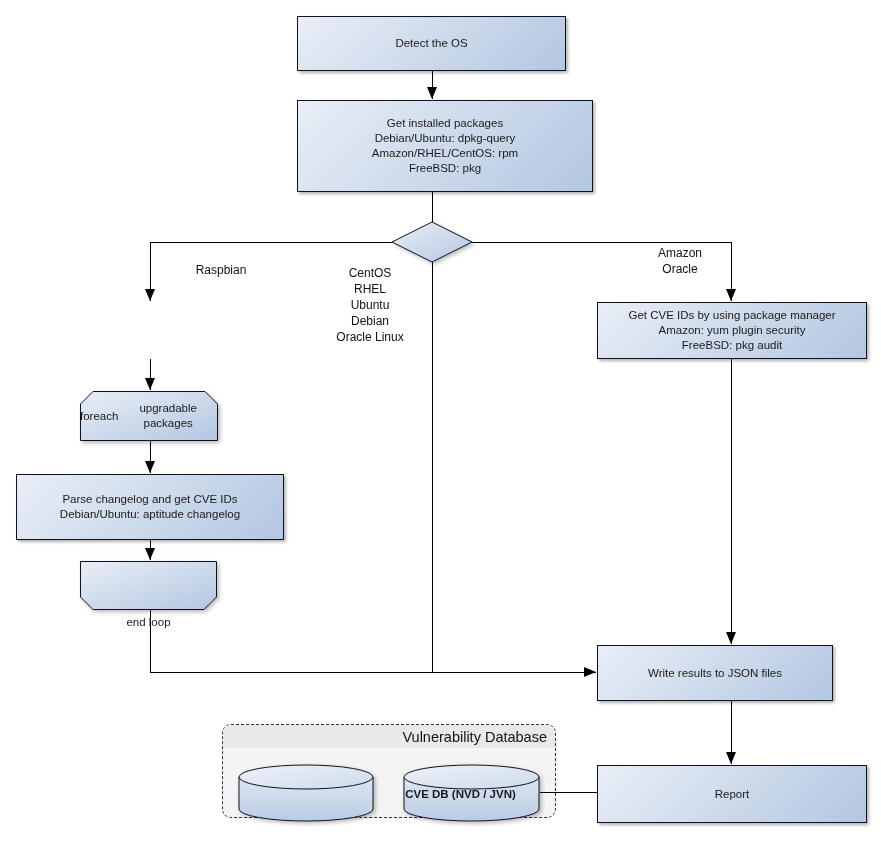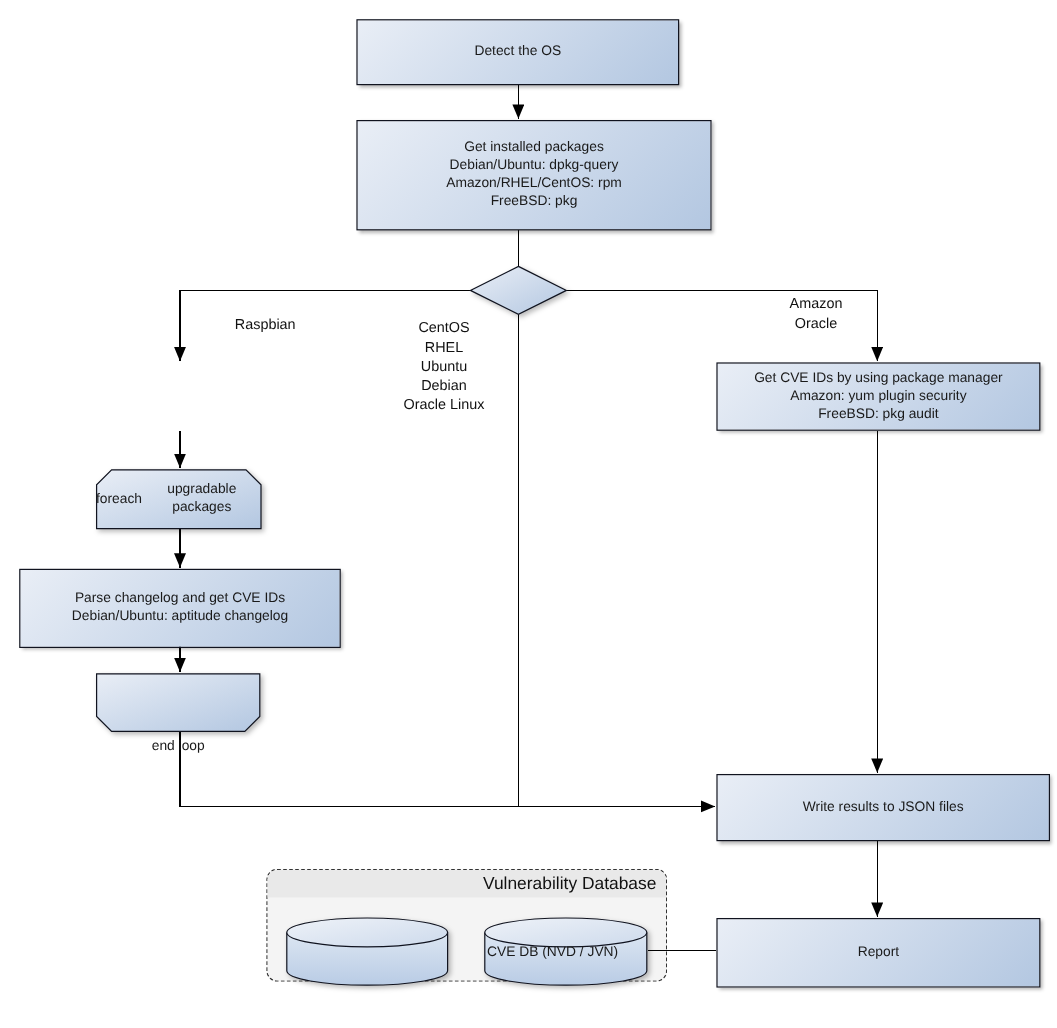--- a/index.html
+++ b/index.html
@@ -149,21 +149,21 @@
     <div>Parse changelog and get  CVE IDs</div>
     <div>Debian/Ubuntu: aptitude changelog</div>
   </div>
 
   <div class="node" style="left:597px; top:302px; width:270px; height:57px;">
     <div>Get CVE IDs by using package manager</div>
     <div>Amazon: yum plugin security</div>
     <div>FreeBSD: pkg audit</div>
   </div>
 
-  <div class="node" style="left:597px; top:645px; width:278px; height:56px;">
+  <div class="node" style="left:597px; top:645px; width:236px; height:56px;">
     <div>Write results to JSON files</div>
   </div>
 
   <div class="node" style="left:597px; top:765px; width:270px; height:58px;">
     <div>Report</div>
   </div>
 
   <svg class="shape-svg" style="left:388px; top:218px;" width="90" height="48">
     <path d="M44,4 L84,24 L44,44 L4,24 Z" fill="url(#gNode)" stroke="var(--node_border)" stroke-width="1"></path>
   </svg>
@@ -185,21 +185,21 @@
 
   <svg class="shape-svg" style="left:238px; top:764px;" width="137" height="60">
     <path d="M1,13 V45 A67,12 0 0 0 135,45 V13" fill="url(#gCylBody)" stroke="var(--node_border)" stroke-width="1"></path>
     <ellipse cx="68" cy="13" rx="67" ry="12" fill="url(#gCylTop)" stroke="var(--node_border)" stroke-width="1"></ellipse>
   </svg>
 
   <svg class="shape-svg" style="left:403px; top:764px;" width="138" height="60">
     <path d="M1,13 V45 A67.5,12 0 0 0 136,45 V13" fill="url(#gCylBody)" stroke="var(--node_border)" stroke-width="1"></path>
     <ellipse cx="68.5" cy="13" rx="67.5" ry="12" fill="url(#gCylTop)" stroke="var(--node_border)" stroke-width="1"></ellipse>
   </svg>
-  <div class="shape-label cyl-label" style="left:403px; top:779px; width:115px; height:30px;">
+  <div class="shape-label cyl-label" style="left:403px; top:779px; width:115px; height:30px;font-weight:bold;">
     <div>CVE DB (NVD / JVN)</div>
   </div>
 
   <div class="edge-label" style="left:171px; top:262px; width:100px;">Raspbian</div>
 
   <div class="edge-label" style="left:316px; top:265px; width:108px;">
     <div>CentOS</div>
     <div>RHEL</div>
     <div>Ubuntu</div>
     <div>Debian</div>

